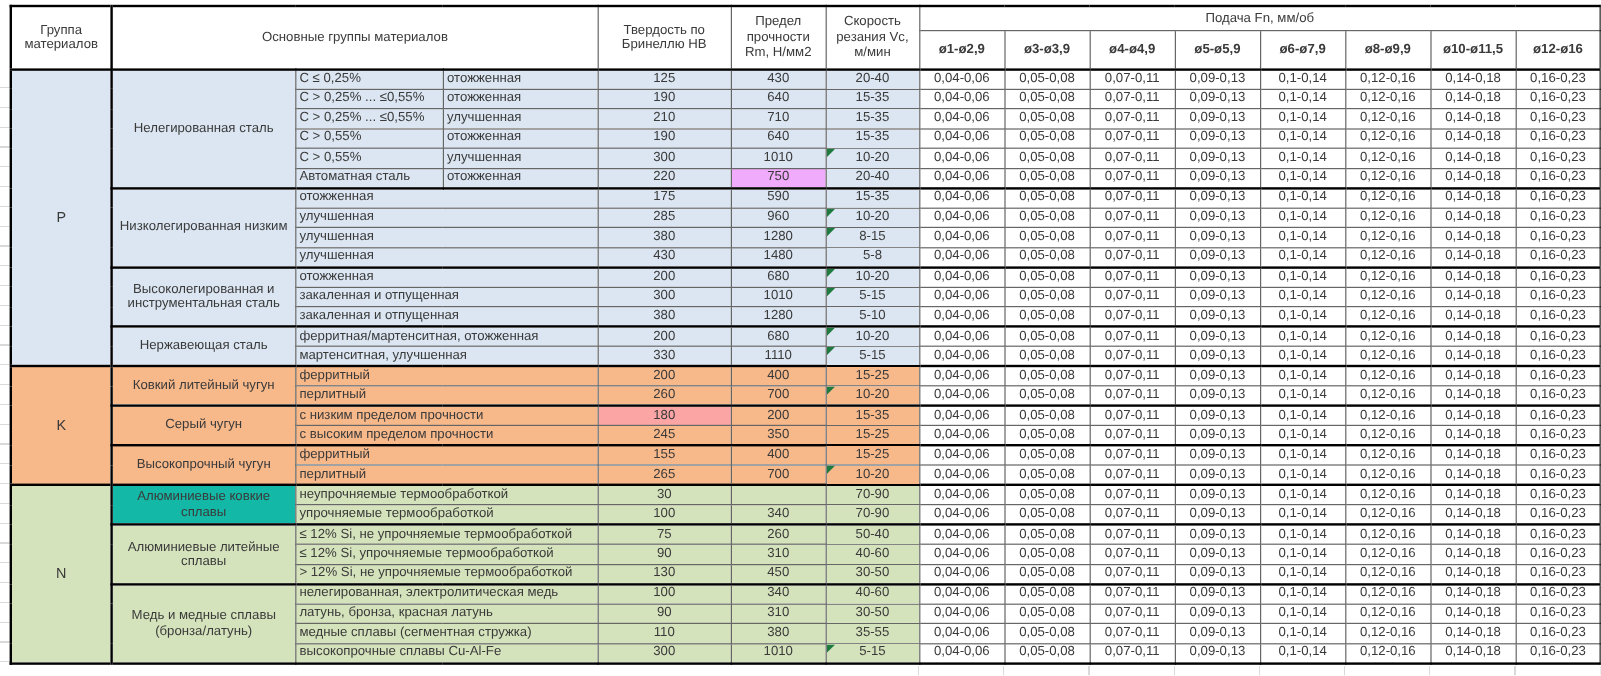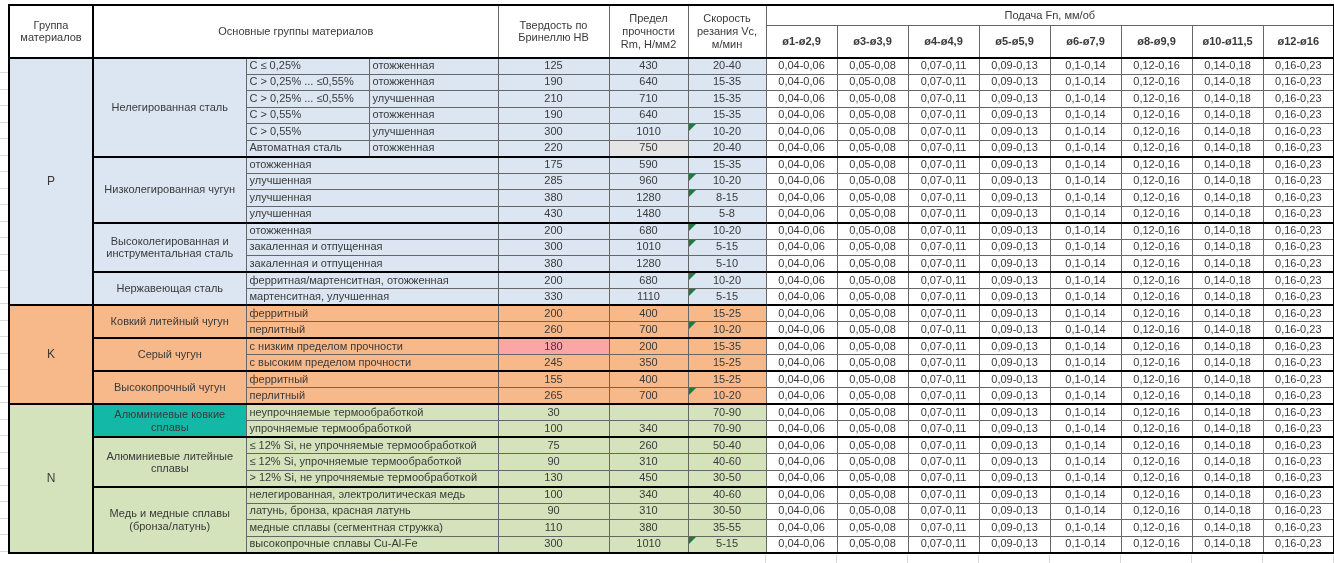--- a/index.html
+++ b/index.html
@@ -151,33 +151,33 @@
             <td class="feed">0,09-0,13</td>
             <td class="feed">0,1-0,14</td>
             <td class="feed">0,12-0,16</td>
             <td class="feed">0,14-0,18</td>
             <td class="feed">0,16-0,23</td>
           </tr>
           <tr>
             <td class="mat" style="background: rgb(219, 230, 242);">Автоматная сталь</td>
             <td class="mat" style="background: rgb(219, 230, 242);">отожженная</td>
             <td class="num" style="background: rgb(219, 230, 242);">220</td>
-            <td class="num" style="background: #e5e5e5;">750</td>
+            <td class="num" style="background: #f0abfc;">750</td>
             <td class="num vc" style="background: rgb(219, 230, 242);">20-40</td>
             <td class="feed">0,04-0,06</td>
             <td class="feed">0,05-0,08</td>
             <td class="feed">0,07-0,11</td>
             <td class="feed">0,09-0,13</td>
             <td class="feed">0,1-0,14</td>
             <td class="feed">0,12-0,16</td>
             <td class="feed">0,14-0,18</td>
             <td class="feed">0,16-0,23</td>
           </tr>
           <tr class="sub-start">
-            <td class="subname" rowspan="4" style="background: rgb(219, 230, 242);">Низколегированная чугун</td>
+            <td class="subname" rowspan="4" style="background: rgb(219, 230, 242);">Низколегированная низким</td>
             <td class="mat" colspan="2" style="background: rgb(219, 230, 242);">отожженная</td>
             <td class="num" style="background: rgb(219, 230, 242);">175</td>
             <td class="num" style="background: rgb(219, 230, 242);">590</td>
             <td class="num vc" style="background: rgb(219, 230, 242);">15-35</td>
             <td class="feed">0,04-0,06</td>
             <td class="feed">0,05-0,08</td>
             <td class="feed">0,07-0,11</td>
             <td class="feed">0,09-0,13</td>
             <td class="feed">0,1-0,14</td>
             <td class="feed">0,12-0,16</td>

